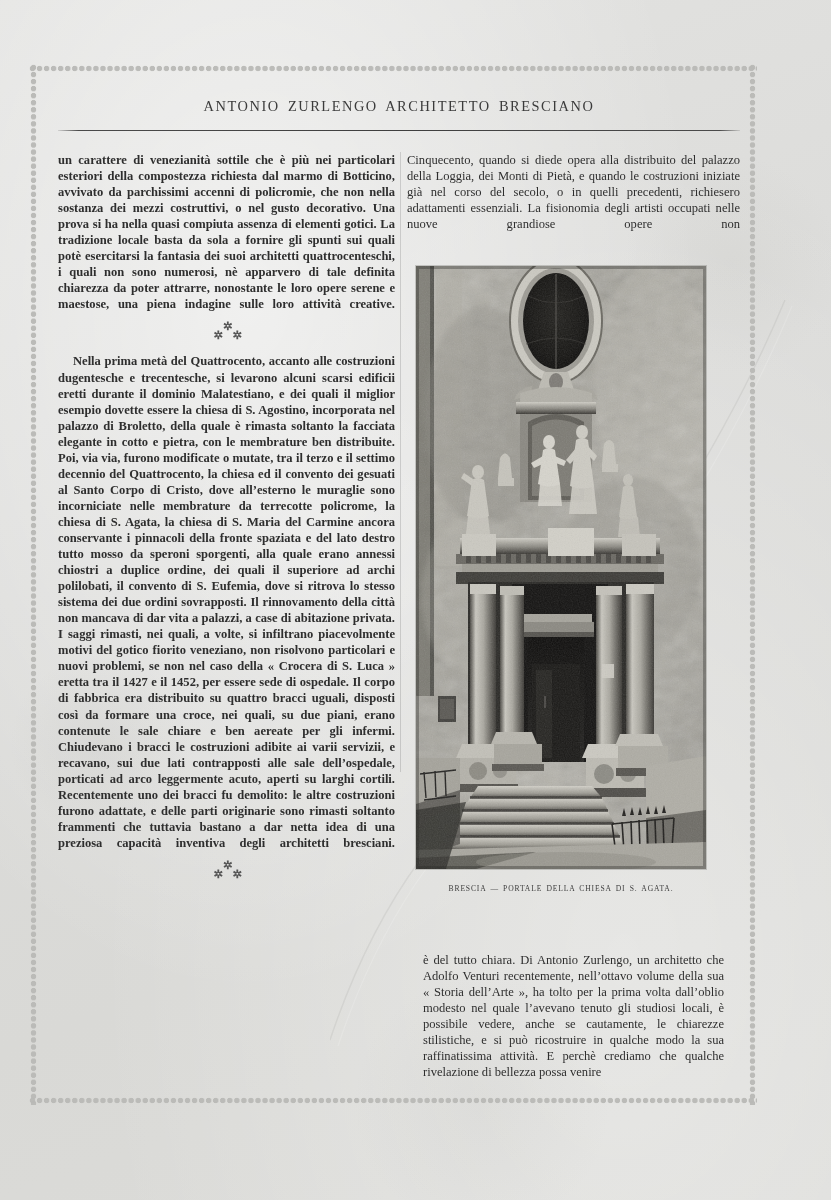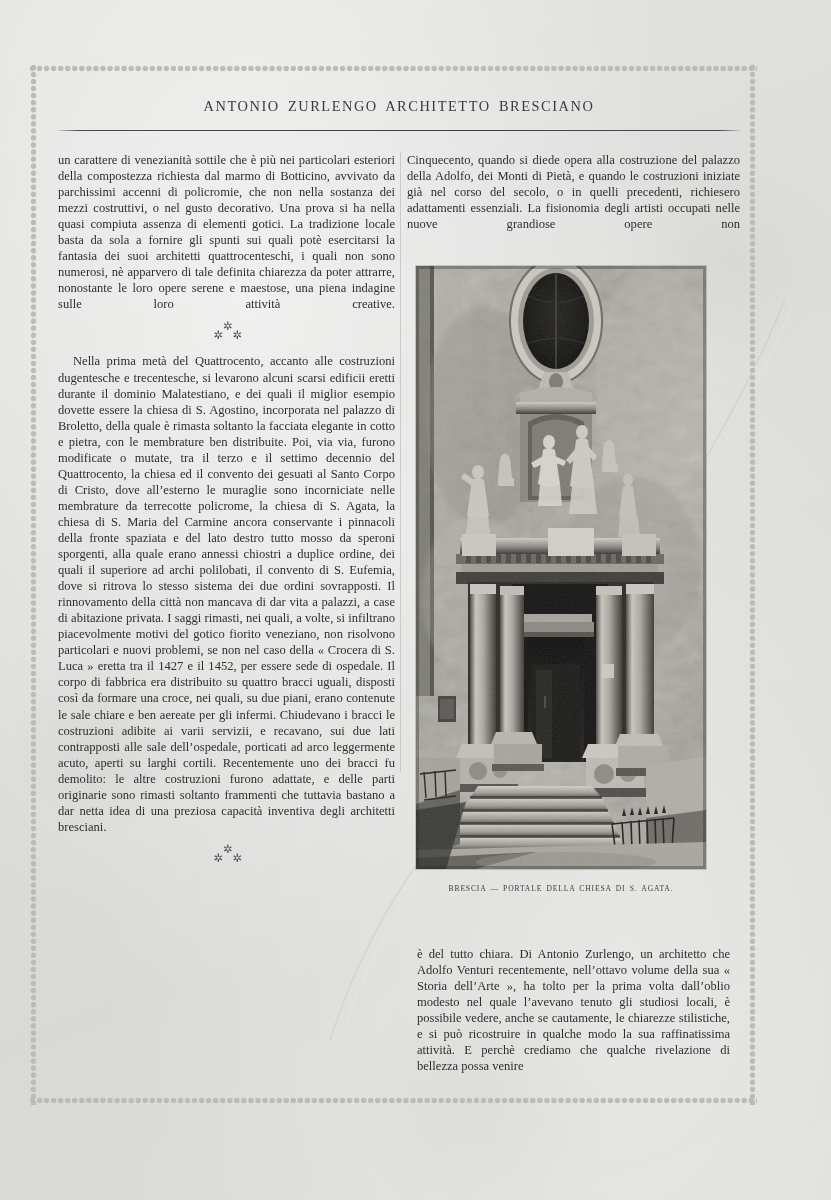--- a/index.html
+++ b/index.html
@@ -89,21 +89,21 @@
   .col {
     position: absolute;
     font-size: 12.55px;
     line-height: 16.05px;
     color: #2e2e2e;
     text-align: justify;
     text-justify: inter-word;
     -webkit-hyphens: none;
     hyphens: none;
   }
-  #col-left  { left: 58px;  top: 152px; width: 337px; }
+  #col-left  { left: 58px;  top: 152px; width: 337px; font-weight: bold; }
   #col-right { left: 407px; top: 152px; width: 333px; }
 
   .col p {
     margin: 0;
     text-align: justify;
   }
   .col p.indent { text-indent: 15px; }
 
   
   .col p.fulljust { text-align-last: justify; }
@@ -159,21 +159,21 @@
   
   #col-right-bottom {
     position: absolute;
     left: 407px; top: 936px;
     width: 333px;
     font-size: 12.55px;
     line-height: 16.05px;
     color: #2e2e2e;
     text-align: justify;
   }
-  #col-right-bottom p { margin: 10px; text-align: justify; }
+  #col-right-bottom p { margin: 16px; text-align: justify; }
 
   
   #folio {
     position: absolute;
     left: 0; top: 1136px;
     width: 831px;
     text-align: center;
     font-size: 13px;
     color: #4a4a4a;
     letter-spacing: 1px;
@@ -215,21 +215,21 @@
 
     <div class="asterism">
       <span class="a-top">✲</span>
       <span class="a-bl">✲</span>
       <span class="a-br">✲</span>
     </div>
 
   </div>
 
   <div class="col" id="col-right">
-    <p class="fulljust">Cinquecento, quando si diede opera alla costruzione del palazzo della Adolfo, dei Monti di Pietà, e quando le costruzioni iniziate già nel corso del secolo, o in quelli precedenti, richiesero adattamenti essenziali. La fisionomia degli artisti occupati nelle nuove grandiose opere non</p>
+    <p class="fulljust">Cinquecento, quando si diede opera alla distribuito del palazzo della Loggia, dei Monti di Pietà, e quando le costruzioni iniziate già nel corso del secolo, o in quelli precedenti, richiesero adattamenti essenziali. La fisionomia degli artisti occupati nelle nuove grandiose opere non</p>
   </div>
 
   <div id="figure">
     <div id="photo">
       <svg width="290" height="603" viewBox="0 0 290 603" preserveAspectRatio="none" role="img">
         <defs>
 
           <filter id="grainy" x="0" y="0" width="100%" height="100%">
             <feTurbulence type="fractalNoise" baseFrequency="0.85" numOctaves="3" seed="7" result="n"></feTurbulence>
             <feColorMatrix in="n" type="saturate" values="0"></feColorMatrix>

